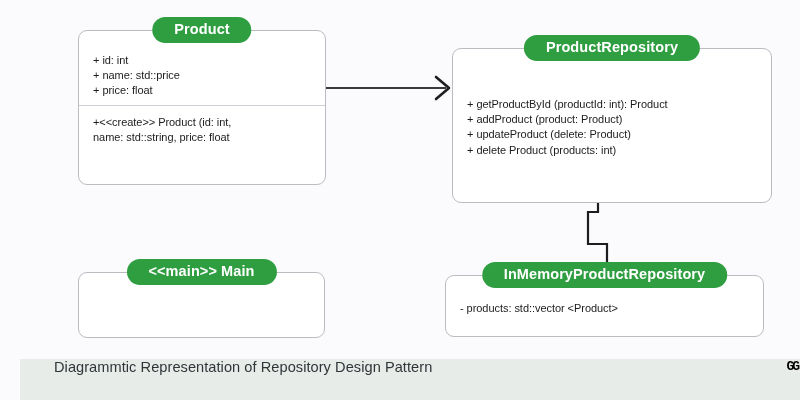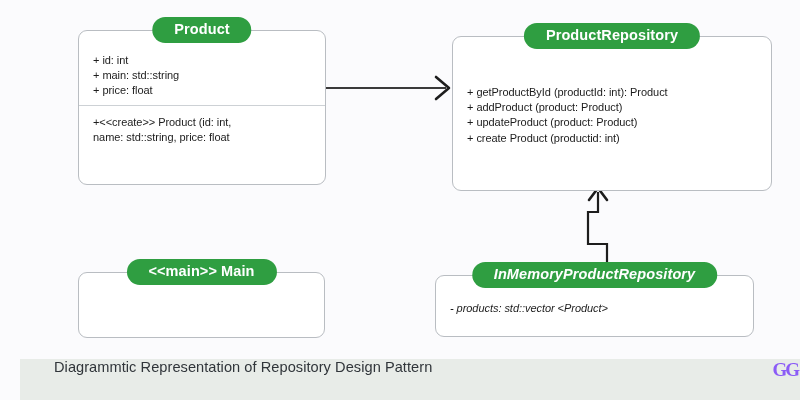--- a/index.html
+++ b/index.html
@@ -61,27 +61,27 @@
   }
   .member {
     white-space: pre-wrap;
   }
 
   
   #box-product {
     left: 58px;  top: 30px;  width: 248px;  height: 155px;
   }
   #box-product-repository {
-    left: 432px; top: 36px;  width: 320px;  height: 155px;
+    left: 432px; top: 48px;  width: 320px;  height: 155px;
   }
   #box-main {
     left: 58px;  top: 272px; width: 247px; height: 66px;
   }
   #box-inmemory {
-    left: 415px; top: 275px; width: 319px; height: 62px; font-style: italic;
+    left: 425px; top: 275px; width: 319px; height: 62px;
   }
   #box-product .compartment.ops {
     padding-top: 9px;
   }
   #box-main .compartment,
   #box-inmemory .compartment {
     padding-top: 25px;
   }
 
   
@@ -106,25 +106,25 @@
     padding: 0 22px 0 34px;
     box-sizing: border-box;
   }
   #footer-caption {
     font-size: 14.6px;
     color: #30353a;
     font-weight: 500;
     letter-spacing: 0.05px;
   }
   #footer-logo {
-    font-size: 19px;
+    font-size: 13px;
     font-weight: 700;
-    color: #8b5cf6;
+    color: #000000;
     letter-spacing: -2px;
-    font-family: Liberation Serif, serif;
+    font-family: Liberation Mono, monospace;
   }
 </style>
 </head>
 <body>
 
 <div id="canvas">
 
   <svg class="connector-layer" viewBox="0 0 800 400" width="800" height="400">
 
     <g>
@@ -135,37 +135,37 @@
     <g>
       <polyline points="587,275 587,244 568,244 568,212 578,212 578,192" fill="none" stroke="#1d1d1d" stroke-width="2.2" stroke-linejoin="miter"></polyline>
       <polyline points="569,200 578,188 587,200" fill="none" stroke="#1d1d1d" stroke-width="2.6" stroke-linecap="round" stroke-linejoin="round"></polyline>
     </g>
   </svg>
 
   <div class="uml-class" id="box-product">
     <div class="class-header">Product</div>
     <div class="compartment attrs-top">
       <div class="member">+ id: int</div>
-      <div class="member">+ main: std::string</div>
+      <div class="member">+ name: std::price</div>
       <div class="member">+ price: float</div>
     </div>
     <div class="divider"></div>
     <div class="compartment ops">
       <div class="member">+&lt;&lt;create&gt;&gt; Product (id: int,
 name: std::string, price: float</div>
     </div>
   </div>
 
   <div class="uml-class" id="box-product-repository">
     <div class="class-header">ProductRepository</div>
     <div class="compartment" style="padding-top:48px;">
       <div class="member">+ getProductById (productId: int): Product</div>
       <div class="member">+ addProduct (product: Product)</div>
-      <div class="member">+ updateProduct (product: Product)</div>
-      <div class="member">+ create Product (productid: int)</div>
+      <div class="member">+ updateProduct (delete: Product)</div>
+      <div class="member">+ delete Product (products: int)</div>
     </div>
   </div>
 
   <div class="uml-class" id="box-main">
     <div class="class-header">&lt;&lt;main&gt;&gt; Main</div>
   </div>
 
   <div class="uml-class" id="box-inmemory">
     <div class="class-header">InMemoryProductRepository</div>
     <div class="compartment">

